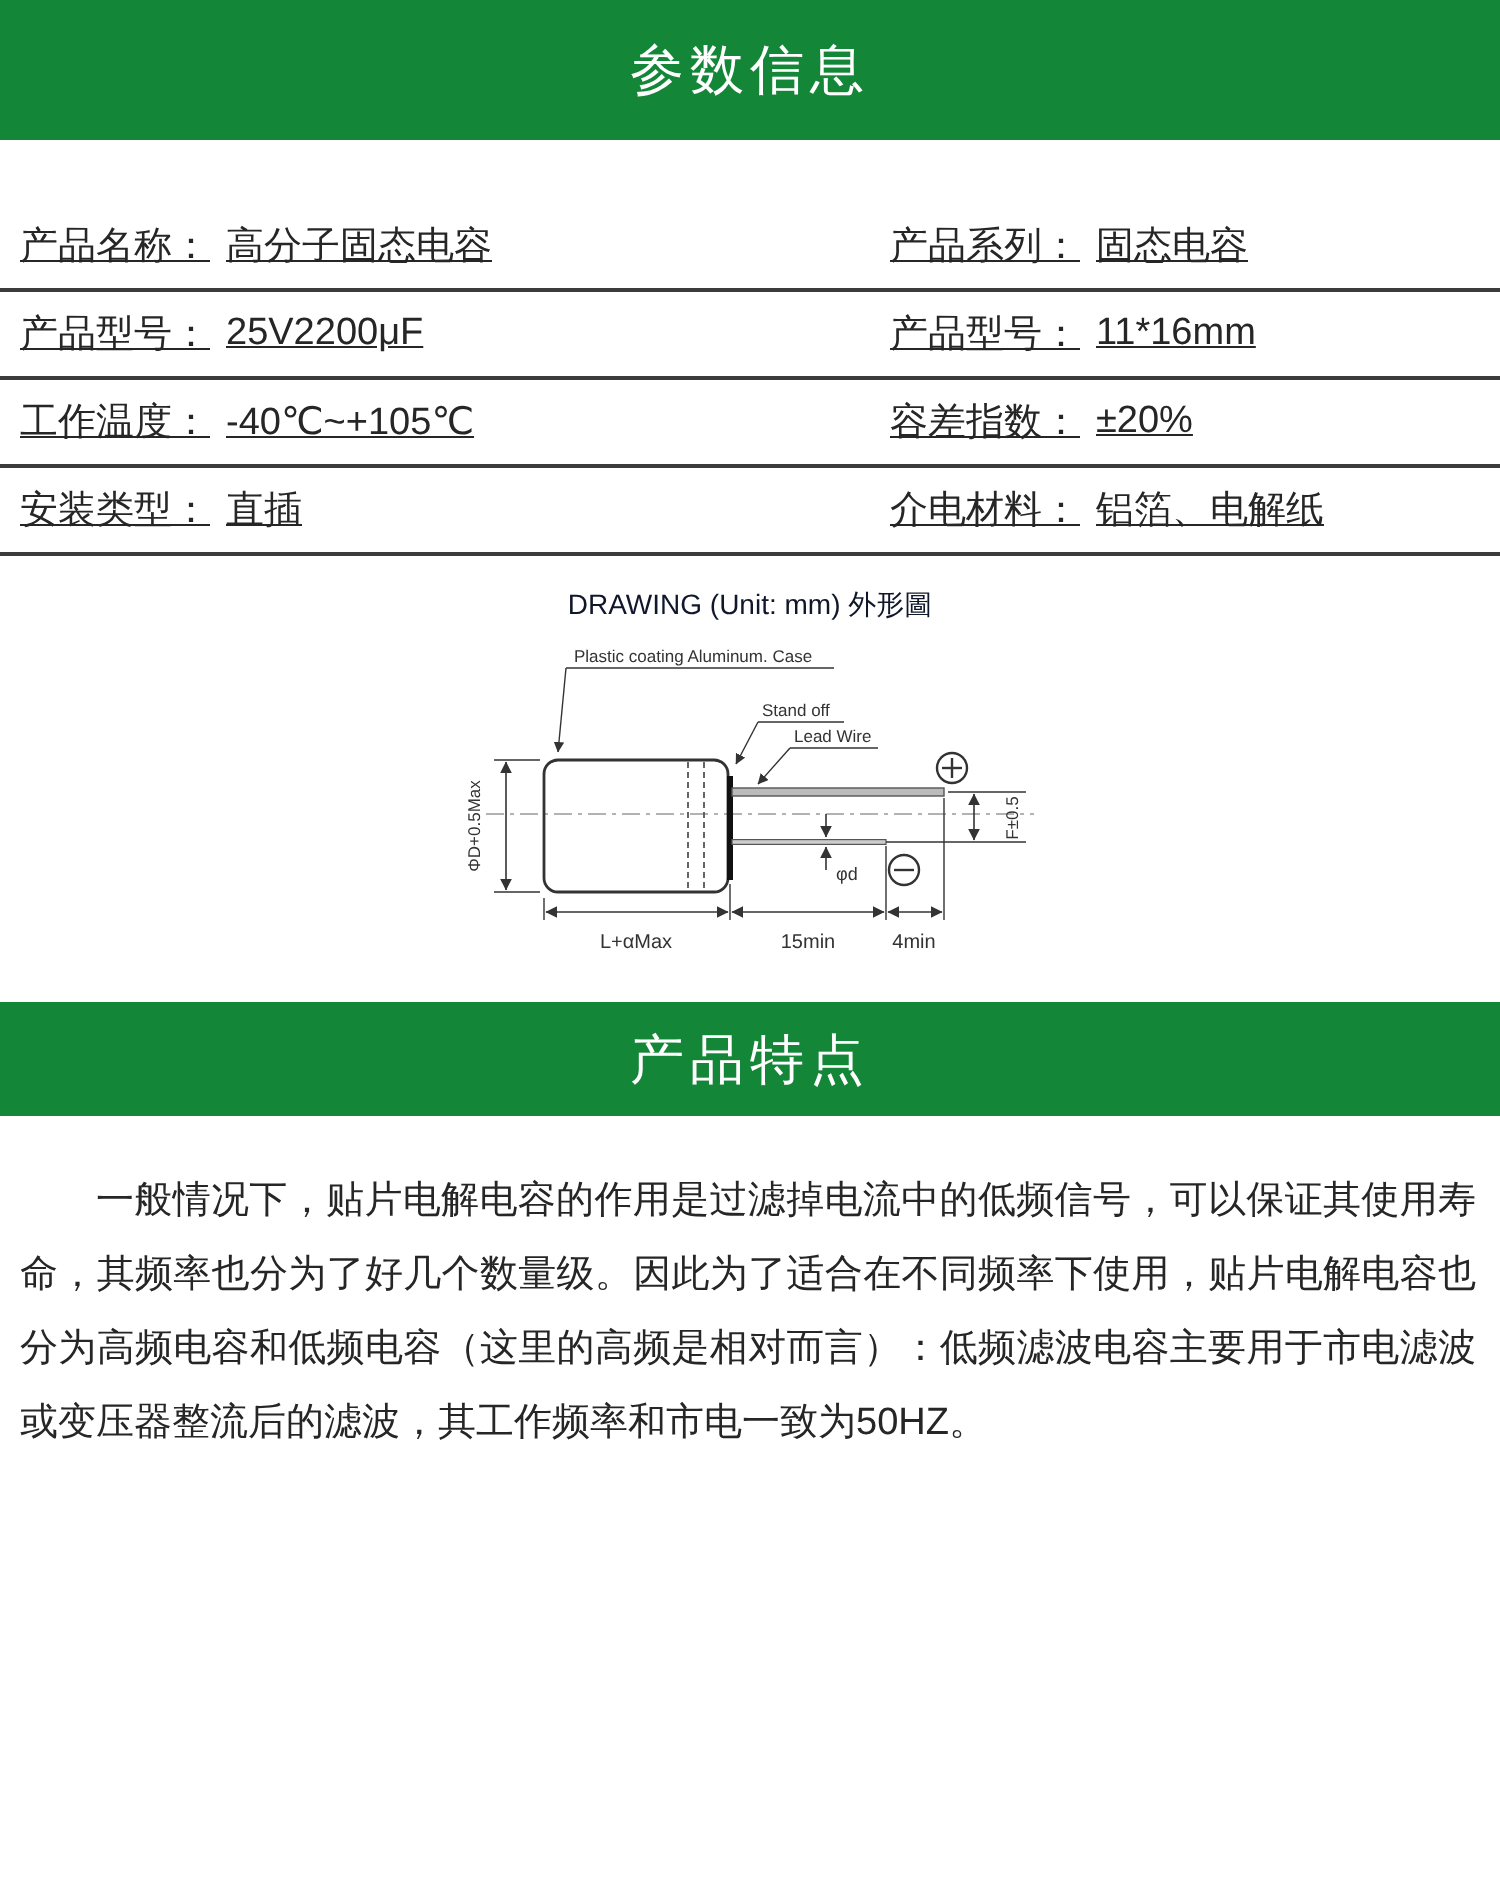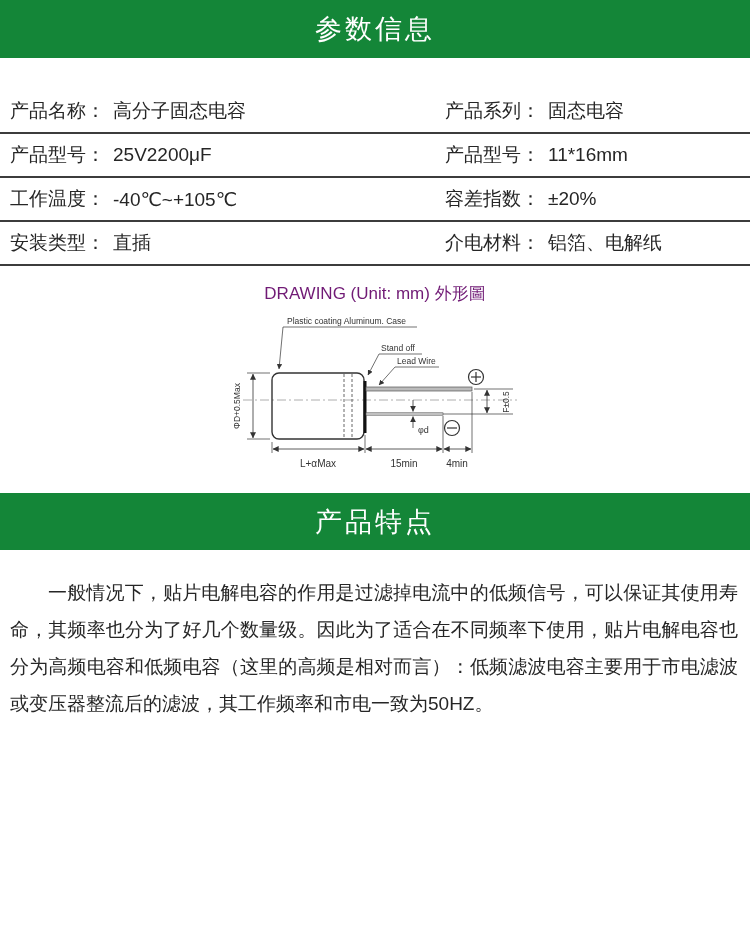--- a/index.html
+++ b/index.html
@@ -2,39 +2,39 @@
 <html><head>
 <meta charset="utf-8">
 <style>
   html,body{margin:0;padding:0;}
   body{
     width:750px;min-height:939px;background:#ffffff;
     font-family:"Liberation Sans","DejaVu Sans",sans-serif;
     color:#262626;
   }
   .banner{
-    height:58px;background:#148638;color:#ffffff;
+    height:70px;background:#148638;color:#ffffff;
     display:flex;align-items:center;justify-content:center;
     font-size:27px;letter-spacing:3px;
   }
   .banner.second{margin-top:6px;height:57px;}
   
   .spec-table{margin-top:32px;}
   .spec-row{
     display:flex;height:42px;border-bottom:2px solid #3c3c3c;
-    font-size:19px;
+    font-size:19px;text-decoration:underline;
   }
   .spec-cell{display:flex;align-items:center;}
   .spec-cell.left{width:435px;padding-left:10px;box-sizing:border-box;}
   .spec-cell.right{flex:1;padding-left:10px;box-sizing:border-box;}
   .spec-label{color:#262626;}
   .spec-value{margin-left:8px;color:#262626;}
   
   .drawing-title{
-    margin-top:16px;text-align:center;font-size:17px;color:#701a75;
+    margin-top:16px;text-align:center;font-size:14px;color:#0f172a;
   }
   .drawing-wrap{width:300px;margin:6px auto 0 auto;}
   svg text{font-family:"Liberation Sans","DejaVu Sans",sans-serif;fill:#333;}
   
   .features{
     padding:24px 12px 30px 10px;font-size:19px;line-height:37px;
     color:#262626;text-align:justify;
   }
   .features p{margin:0;text-indent:2em;}
 </style>

